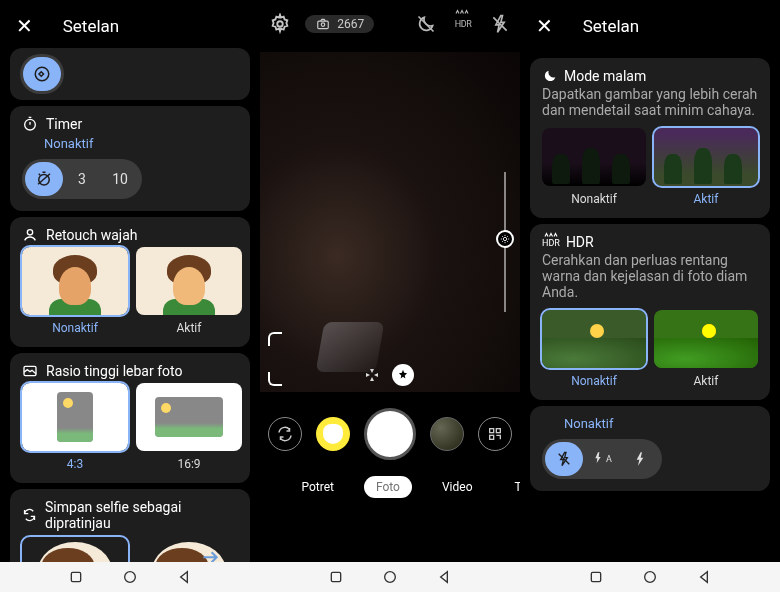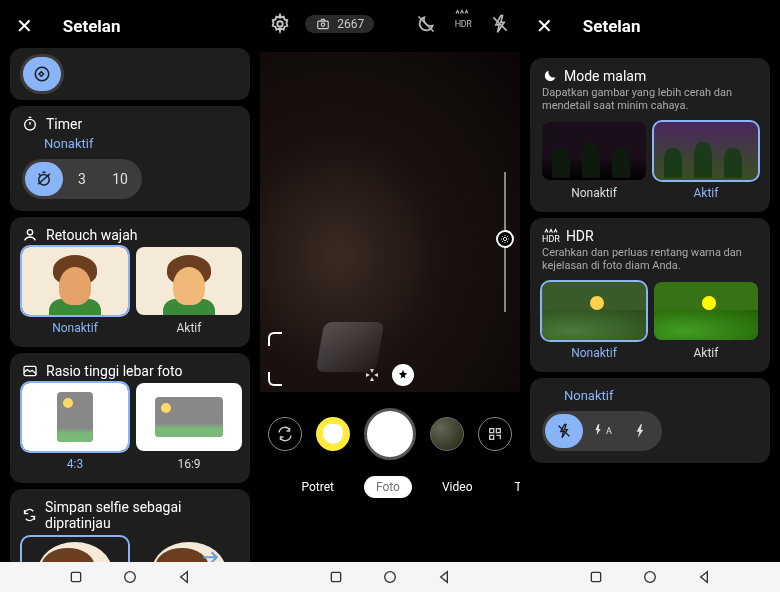--- a/index.html
+++ b/index.html
@@ -3,21 +3,21 @@
 <meta charset="utf-8">
 <style>
 * { box-sizing: border-box; margin: 0; padding: 0; }
 body { background: #000; color: #fff; font-family: -apple-system, BlinkMacSystemFont, 'Segoe UI', Roboto, sans-serif; width: 780px; height: 592px; overflow: hidden; }
 .container { display: flex; width: 100%; height: 562px; }
 .panel { width: 260px; height: 100%; background: #000; overflow: hidden; position: relative; }
 
 
 .panel-header { display: flex; align-items: center; padding: 14px 16px; gap: 30px; }
 .close-x { font-size: 20px; font-weight: 300; }
-.panel-title { font-size: 17px; font-weight: 700; }
+.panel-title { font-size: 17px; font-weight: 400; }
 .card { background: #1e1e1e; border-radius: 12px; margin: 6px 10px; padding: 10px 12px 12px; }
 .card-head { display: flex; align-items: center; gap: 8px; font-size: 14px; margin-bottom: 4px; }
 .card-status { font-size: 13px; color: #8ab4f8; margin-left: 22px; margin-bottom: 8px; }
 .pill-group { display: inline-flex; align-items: center; background: #3c3c3c; border-radius: 22px; padding: 3px; }
 .pill { min-width: 38px; height: 34px; border-radius: 18px; display: flex; align-items: center; justify-content: center; font-size: 14px; color: #e0e0e0; }
 .pill.sel { background: #8ab4f8; color: #1e1e1e; }
 .pill.sel svg { stroke: #1e1e1e; }
 
 .thumb-row { display: flex; gap: 8px; }
 .thumb-item { flex: 1; text-align: center; }
@@ -67,22 +67,22 @@
 .mode-chip.active { background: #fff; color: #737373; }
 
 
 .night-thumb { width: 104px; height: 58px; border-radius: 8px; overflow: hidden; position: relative; }
 .night-off { background: linear-gradient(#1a0e1a 60%, #000); }
 .night-on { background: linear-gradient(#4a2a5a 10%, #3a4a2a 80%); }
 .tree { position: absolute; bottom: 2px; width: 18px; height: 30px; background: #0e1a0e; border-radius: 40% 40% 10% 10%; }
 .hdr-thumb { background: #3a5a2a; }
 .flower { position: absolute; top: 14px; left: 48px; width: 14px; height: 14px; background: #ffd24a; border-radius: 50%; }
 .leaves { position: absolute; bottom: 0; left: 0; right: 0; height: 30px; background: radial-gradient(ellipse at 30% 70%, #4a7a3a, #2a4a1a); }
-.card-desc { font-size: 11px; color: #aaa; margin-bottom: 10px; margin-top: 2px; }
-.card-sub { font-size: 14px; margin-bottom: 2px; display: flex; gap: 6px; align-items: flex-end; }
+.card-desc { font-size: 14px; color: #aaa; margin-bottom: 10px; margin-top: 2px; }
+.card-sub { font-size: 14px; margin-bottom: 2px; display: flex; gap: 6px; align-items: flex-start; }
 
 
 .navbar { height: 30px; background: #f5f5f5; display: flex; }
 .nav-seg { flex: 1; display: flex; align-items: center; justify-content: center; gap: 38px; }
 .nav-icon { width: 16px; height: 16px; color: #333; }
 
 svg { display: block; }
 </style>
 </head>
 <body>

